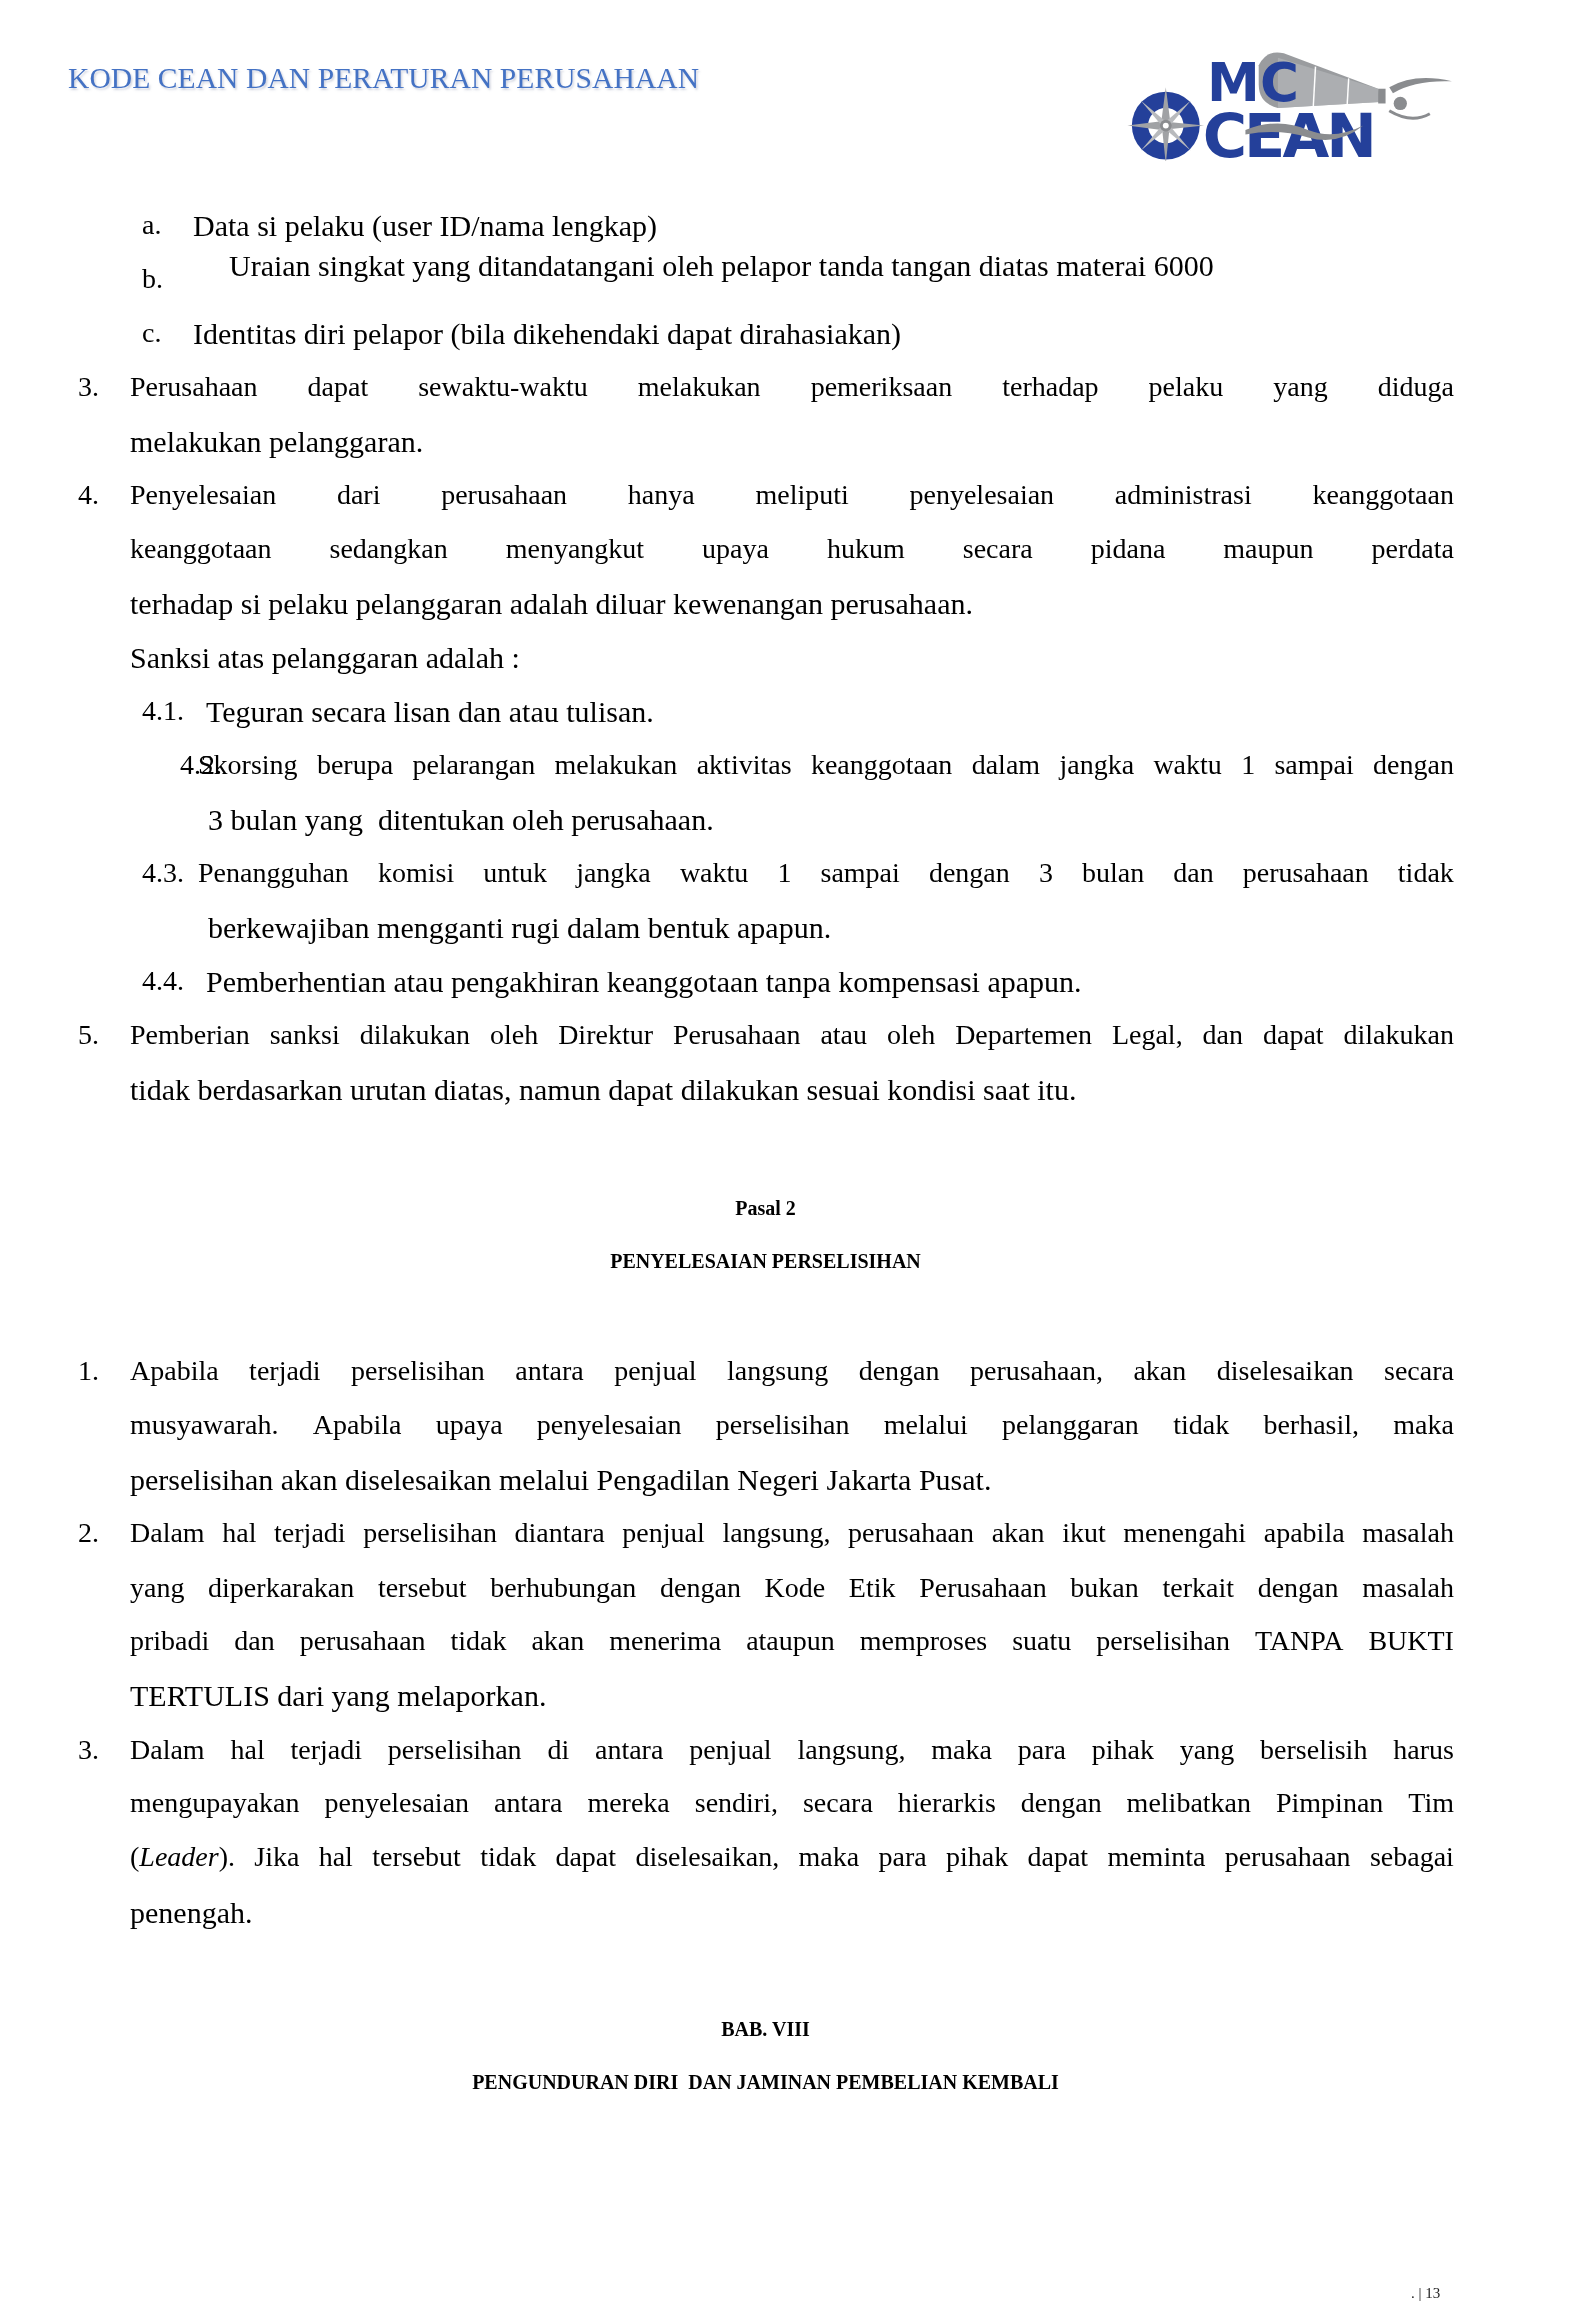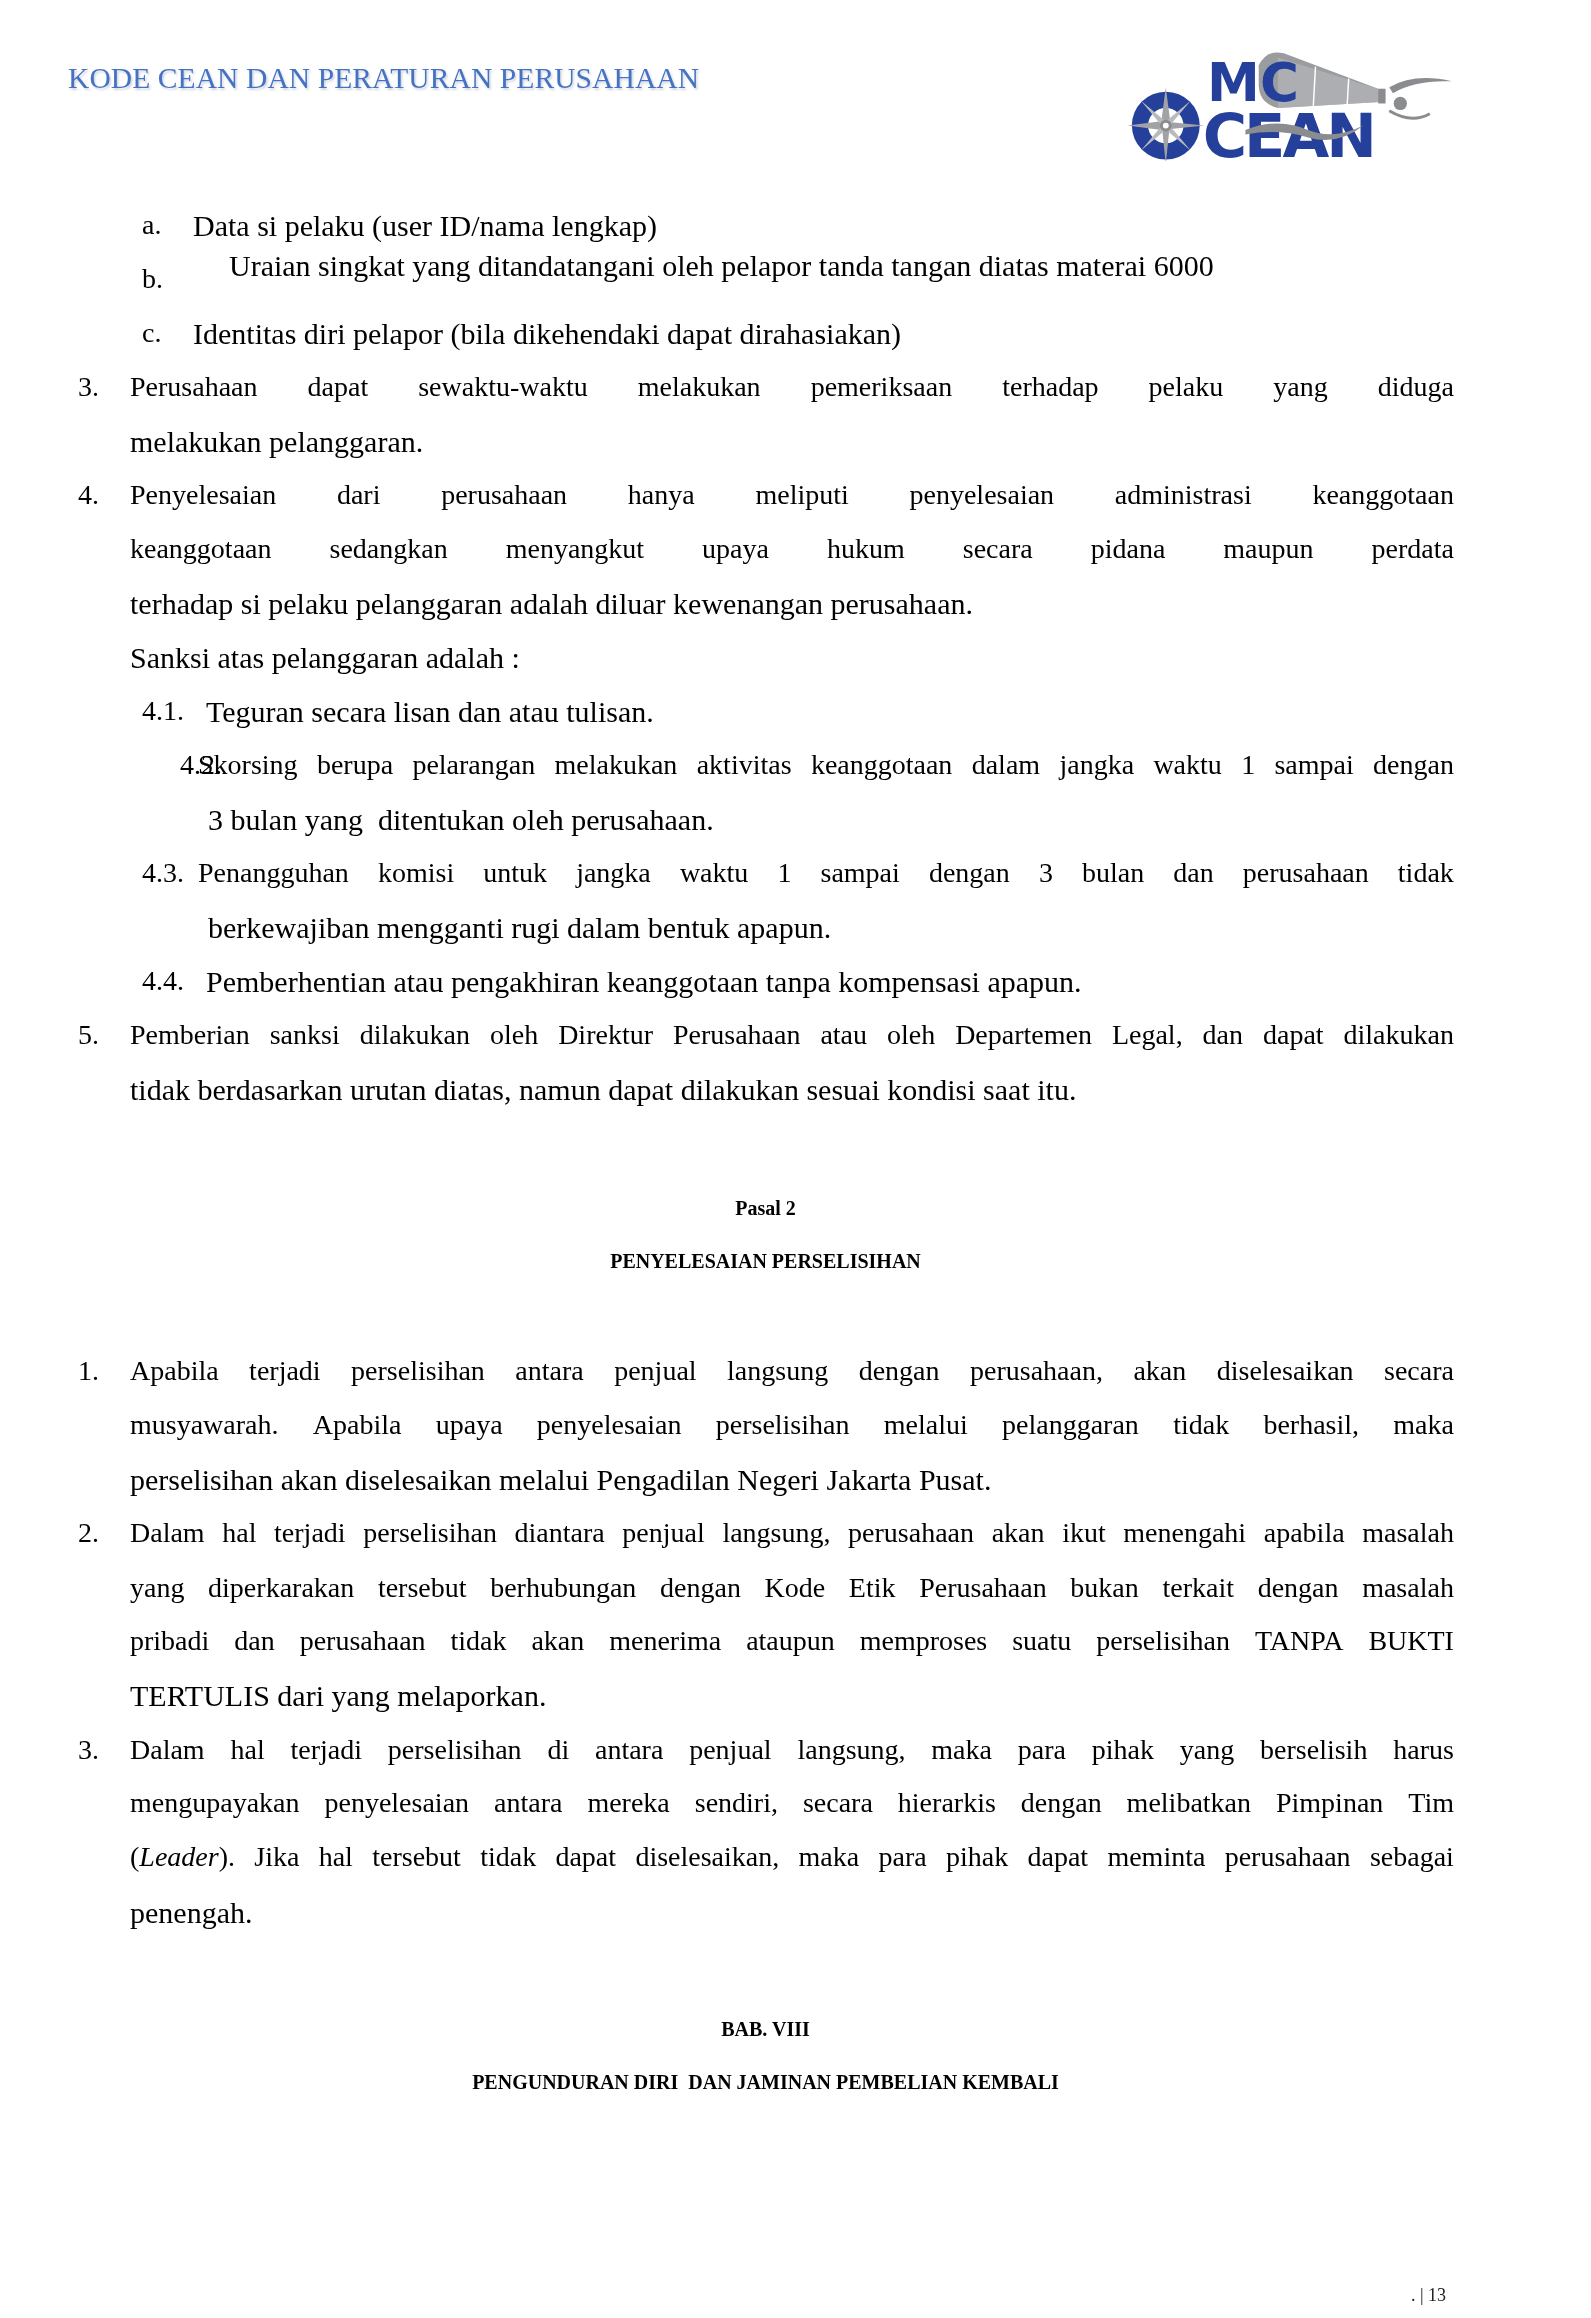--- a/index.html
+++ b/index.html
@@ -8,21 +8,21 @@
   .hdr-title { position: absolute; left: 68px; top: 62px; font-size: 29.5px; color: #4472C4;
                letter-spacing: 0.1px; text-shadow: 1.5px 2.2px 2.2px rgba(120,130,160,0.35);
                white-space: nowrap; }
   .logo { position: absolute; left: 1120px; top: 43px; width: 332px; height: 118px; }
   .ln { position: absolute; font-size: 30px; line-height: 1; white-space: nowrap; }
   .jl { position: absolute; font-size: 28px; line-height: 1; display: flex; justify-content: space-between; white-space: nowrap; }
   .jl span { display: inline-block; }
   .num { position: absolute; font-size: 28px; line-height: 1; white-space: nowrap; }
   .hd { position: absolute; left: 78px; width: 1375px; text-align: center; font-weight: bold;
         font-size: 20px; line-height: 1; white-space: pre; }
-  .footer { position: absolute; left: 1411px; top: 2285px; font-size: 18px; white-space: nowrap; font-family: "Liberation Serif", serif; color: #222; }
+  .footer { position: absolute; left: 1411px; top: 2285px; font-size: 15px; white-space: nowrap; font-family: "Liberation Serif", serif; color: #222; }
   em { font-style: italic; }
 </style>
 </head>
 <body>
 
 <div class="hdr-title">KODE CEAN DAN PERATURAN PERUSAHAAN</div>
 
 <svg class="logo" viewBox="0 0 450 160" xmlns="http://www.w3.org/2000/svg">
 
   <g>

